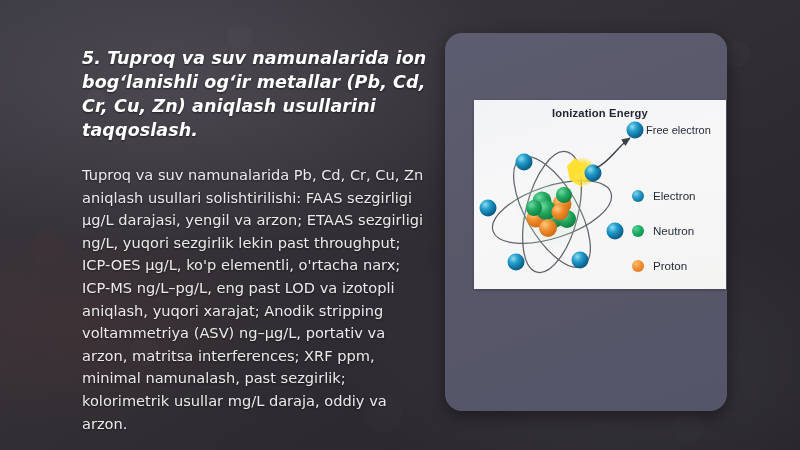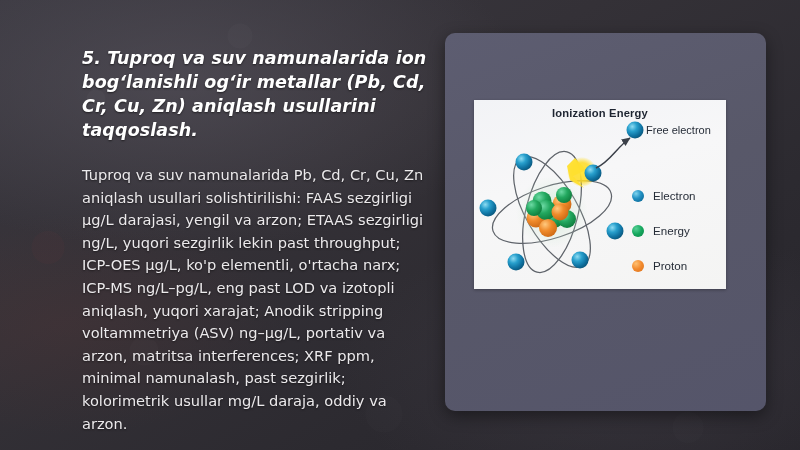--- a/index.html
+++ b/index.html
@@ -62,24 +62,24 @@
     color: #eceaec;
     margin: 0;
     text-shadow: 0 1px 2px rgba(0,0,0,.5);
   }
 
   
   .media-panel {
     position: absolute;
     left: 445px;
     top: 33px;
-    width: 321px;
+    width: 282px;
     height: 378px;
     background: linear-gradient(160deg, #5d5d71 0%, #585869 45%, #55556a 100%);
-    border-radius: 10px;
+    border-radius: 17px;
     box-shadow: 0 5px 16px rgba(0,0,0,.42);
   }
   .media-img {
     position: absolute;
     left: 29px;
     top: 67px;
     width: 252px;
     height: 189px;
     background: linear-gradient(165deg, #f2f3f6 0%, #f7f7f8 40%, #f4f4f3 100%);
     overflow: hidden;
@@ -231,21 +231,21 @@
 
       <div class="free-label">Free electron</div>
 
       <div class="legend">
         <div class="legend-row">
           <span class="legend-dot dot-electron"></span>
           <span class="legend-label">Electron</span>
         </div>
         <div class="legend-row">
           <span class="legend-dot dot-proton"></span>
-          <span class="legend-label">Energy</span>
+          <span class="legend-label">Neutron</span>
         </div>
         <div class="legend-row">
           <span class="legend-dot dot-neutron"></span>
           <span class="legend-label">Proton</span>
         </div>
       </div>
 
     </div>
   </div>
 </div>

